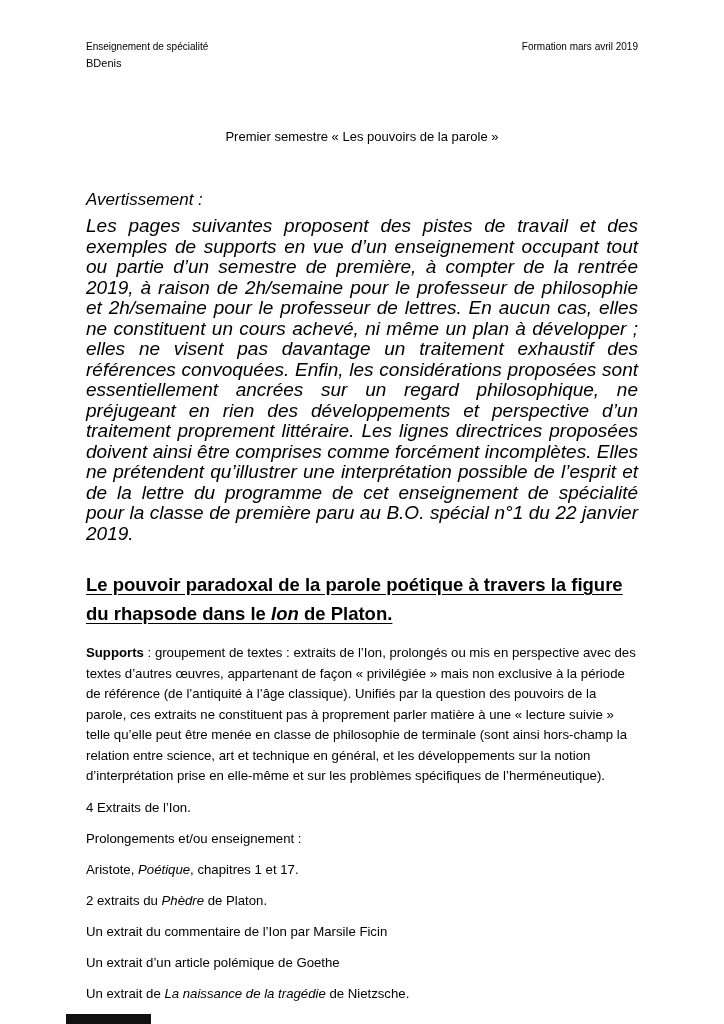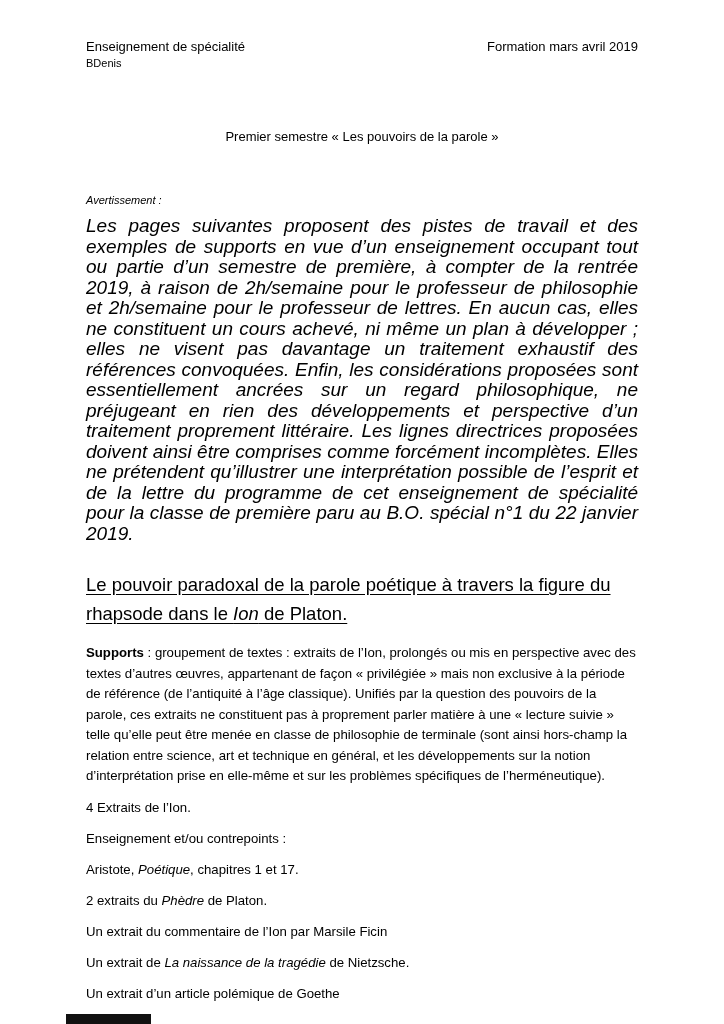--- a/index.html
+++ b/index.html
@@ -13,21 +13,21 @@
     font-family: "Liberation Sans", sans-serif;
     overflow: hidden;
     margin: 0 auto;
   }
   .content {
     padding: 38px 86px 0 86px;
   }
   .header-row {
     display: flex;
     justify-content: space-between;
-    font-size: 13px;
+    font-size: 10px;
     line-height: 17px;
   }
   .header-center {
     text-align: center;
     font-weight: bold;
     font-size: 13.5px;
     line-height: 17px;
   }
   .header-author {
     font-size: 11px;
@@ -35,34 +35,34 @@
   }
   .doc-title {
     margin-top: 56px;
     text-align: center;
     font-size: 13px;
     line-height: 18px;
   }
   .avert-label {
     margin-top: 44px;
     font-style: italic;
-    font-size: 11px;
+    font-size: 17px;
     line-height: 20px;
   }
   .avert-body {
     margin-top: 6px;
     font-style: italic;
     font-size: 19px;
     line-height: 20.5px;
     text-align: justify;
   }
   .section-heading {
     margin-top: 26px;
     font-size: 18.5px;
-    font-weight: 400;
+    font-weight: 700;
     line-height: 29px;
     text-decoration: underline;
     text-underline-offset: 3px;
   }
   .supports {
     margin-top: 15px;
     font-size: 13.2px;
     line-height: 20.5px;
   }
   .line {
@@ -94,23 +94,23 @@
     <div class="doc-title">Premier semestre « Les pouvoirs de la parole »</div>
 
     <p class="avert-label">Avertissement :</p>
     <p class="avert-body">Les pages suivantes proposent des pistes de travail et des exemples de supports en vue d’un enseignement occupant tout ou partie d’un semestre de première, à compter de la rentrée 2019, à raison de 2h/semaine pour le professeur de philosophie et 2h/semaine pour le professeur de lettres. En aucun cas, elles ne constituent un cours achevé, ni même un plan à développer ; elles ne visent pas davantage un traitement exhaustif des références convoquées. Enfin, les considérations proposées sont essentiellement ancrées sur un regard philosophique, ne préjugeant en rien des développements et perspective d’un traitement proprement littéraire. Les lignes directrices proposées doivent ainsi être comprises comme forcément incomplètes. Elles ne prétendent qu’illustrer une interprétation possible de l’esprit et de la lettre du programme de cet enseignement de spécialité pour la classe de première paru au B.O. spécial n°1 du 22 janvier 2019.</p>
 
     <h1 class="section-heading"><span>Le pouvoir paradoxal de la parole poétique à travers la figure du rhapsode dans le </span><span style="font-style: italic;">Ion</span><span> de Platon.</span></h1>
 
     <p class="supports"><span style="font-weight: bold;">Supports</span><span> : groupement de textes : extraits de l’Ion, prolongés ou mis en perspective avec des textes d’autres œuvres, appartenant de façon « privilégiée » mais non exclusive à la période de référence (de l’antiquité à l’âge classique). Unifiés par la question des pouvoirs de la parole, ces extraits ne constituent pas à proprement parler matière à une « lecture suivie » telle qu’elle peut être menée en classe de philosophie de terminale (sont ainsi hors-champ la relation entre science, art et technique en général, et les développements sur la notion d’interprétation prise en elle-même et sur les problèmes spécifiques de l’herméneutique).</span></p>
 
     <p class="line"><span>4 Extraits de l’Ion.</span></p>
-    <p class="line"><span>Enseignement et/ou contrepoints :</span></p>
+    <p class="line"><span>Prolongements et/ou enseignement :</span></p>
     <p class="line"><span>Aristote, </span><span style="font-style: italic;">Poétique</span><span>, chapitres 1 et 17.</span></p>
     <p class="line"><span>2 extraits du </span><span style="font-style: italic;">Phèdre</span><span> de Platon.</span></p>
     <p class="line"><span>Un extrait du commentaire de l’Ion par Marsile Ficin</span></p>
+    <p class="line"><span>Un extrait d’un article polémique de Goethe</span></p>
     <p class="line"><span>Un extrait de </span><span style="font-style: italic;">La naissance de la tragédie</span><span> de Nietzsche.</span></p>
-    <p class="line"><span>Un extrait d’un article polémique de Goethe</span></p>
 
   </div>
 
   <div class="footer-mark"></div>
 </div>
 
 </body></html>

